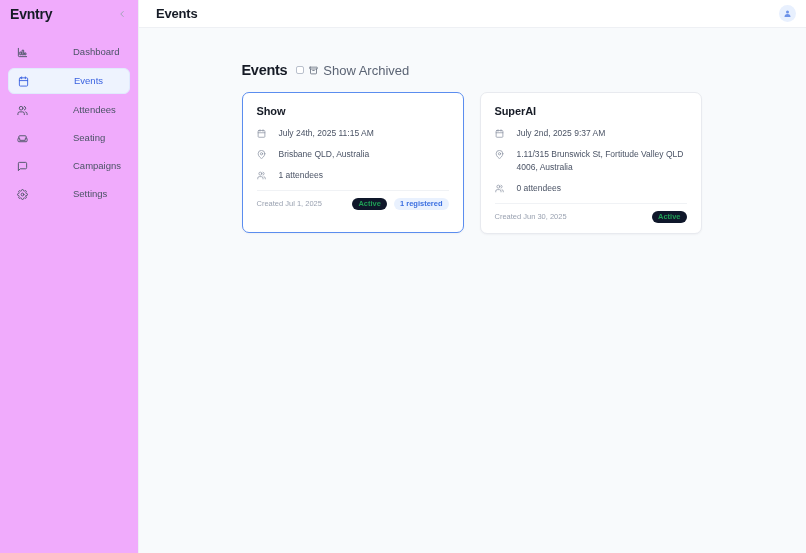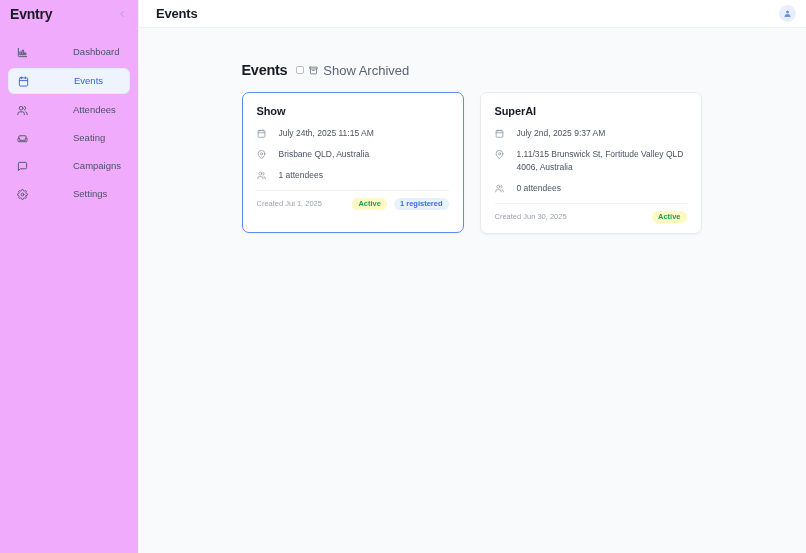--- a/index.html
+++ b/index.html
@@ -271,21 +271,21 @@
     font-size: 7.5px;
     font-weight: bold;
     border-radius: 9px;
     padding: 2px 6px;
     white-space: nowrap;
     line-height: 1;
   }
 
   .badge-active {
     color: #1f9d55;
-    background: #fef9c3;
+    background: #0f172a;
   }
 
   .badge-registered {
     color: #3b6fe0;
     background: #e9f1fe;
   }
 </style>
 </head>
 <body>
 

